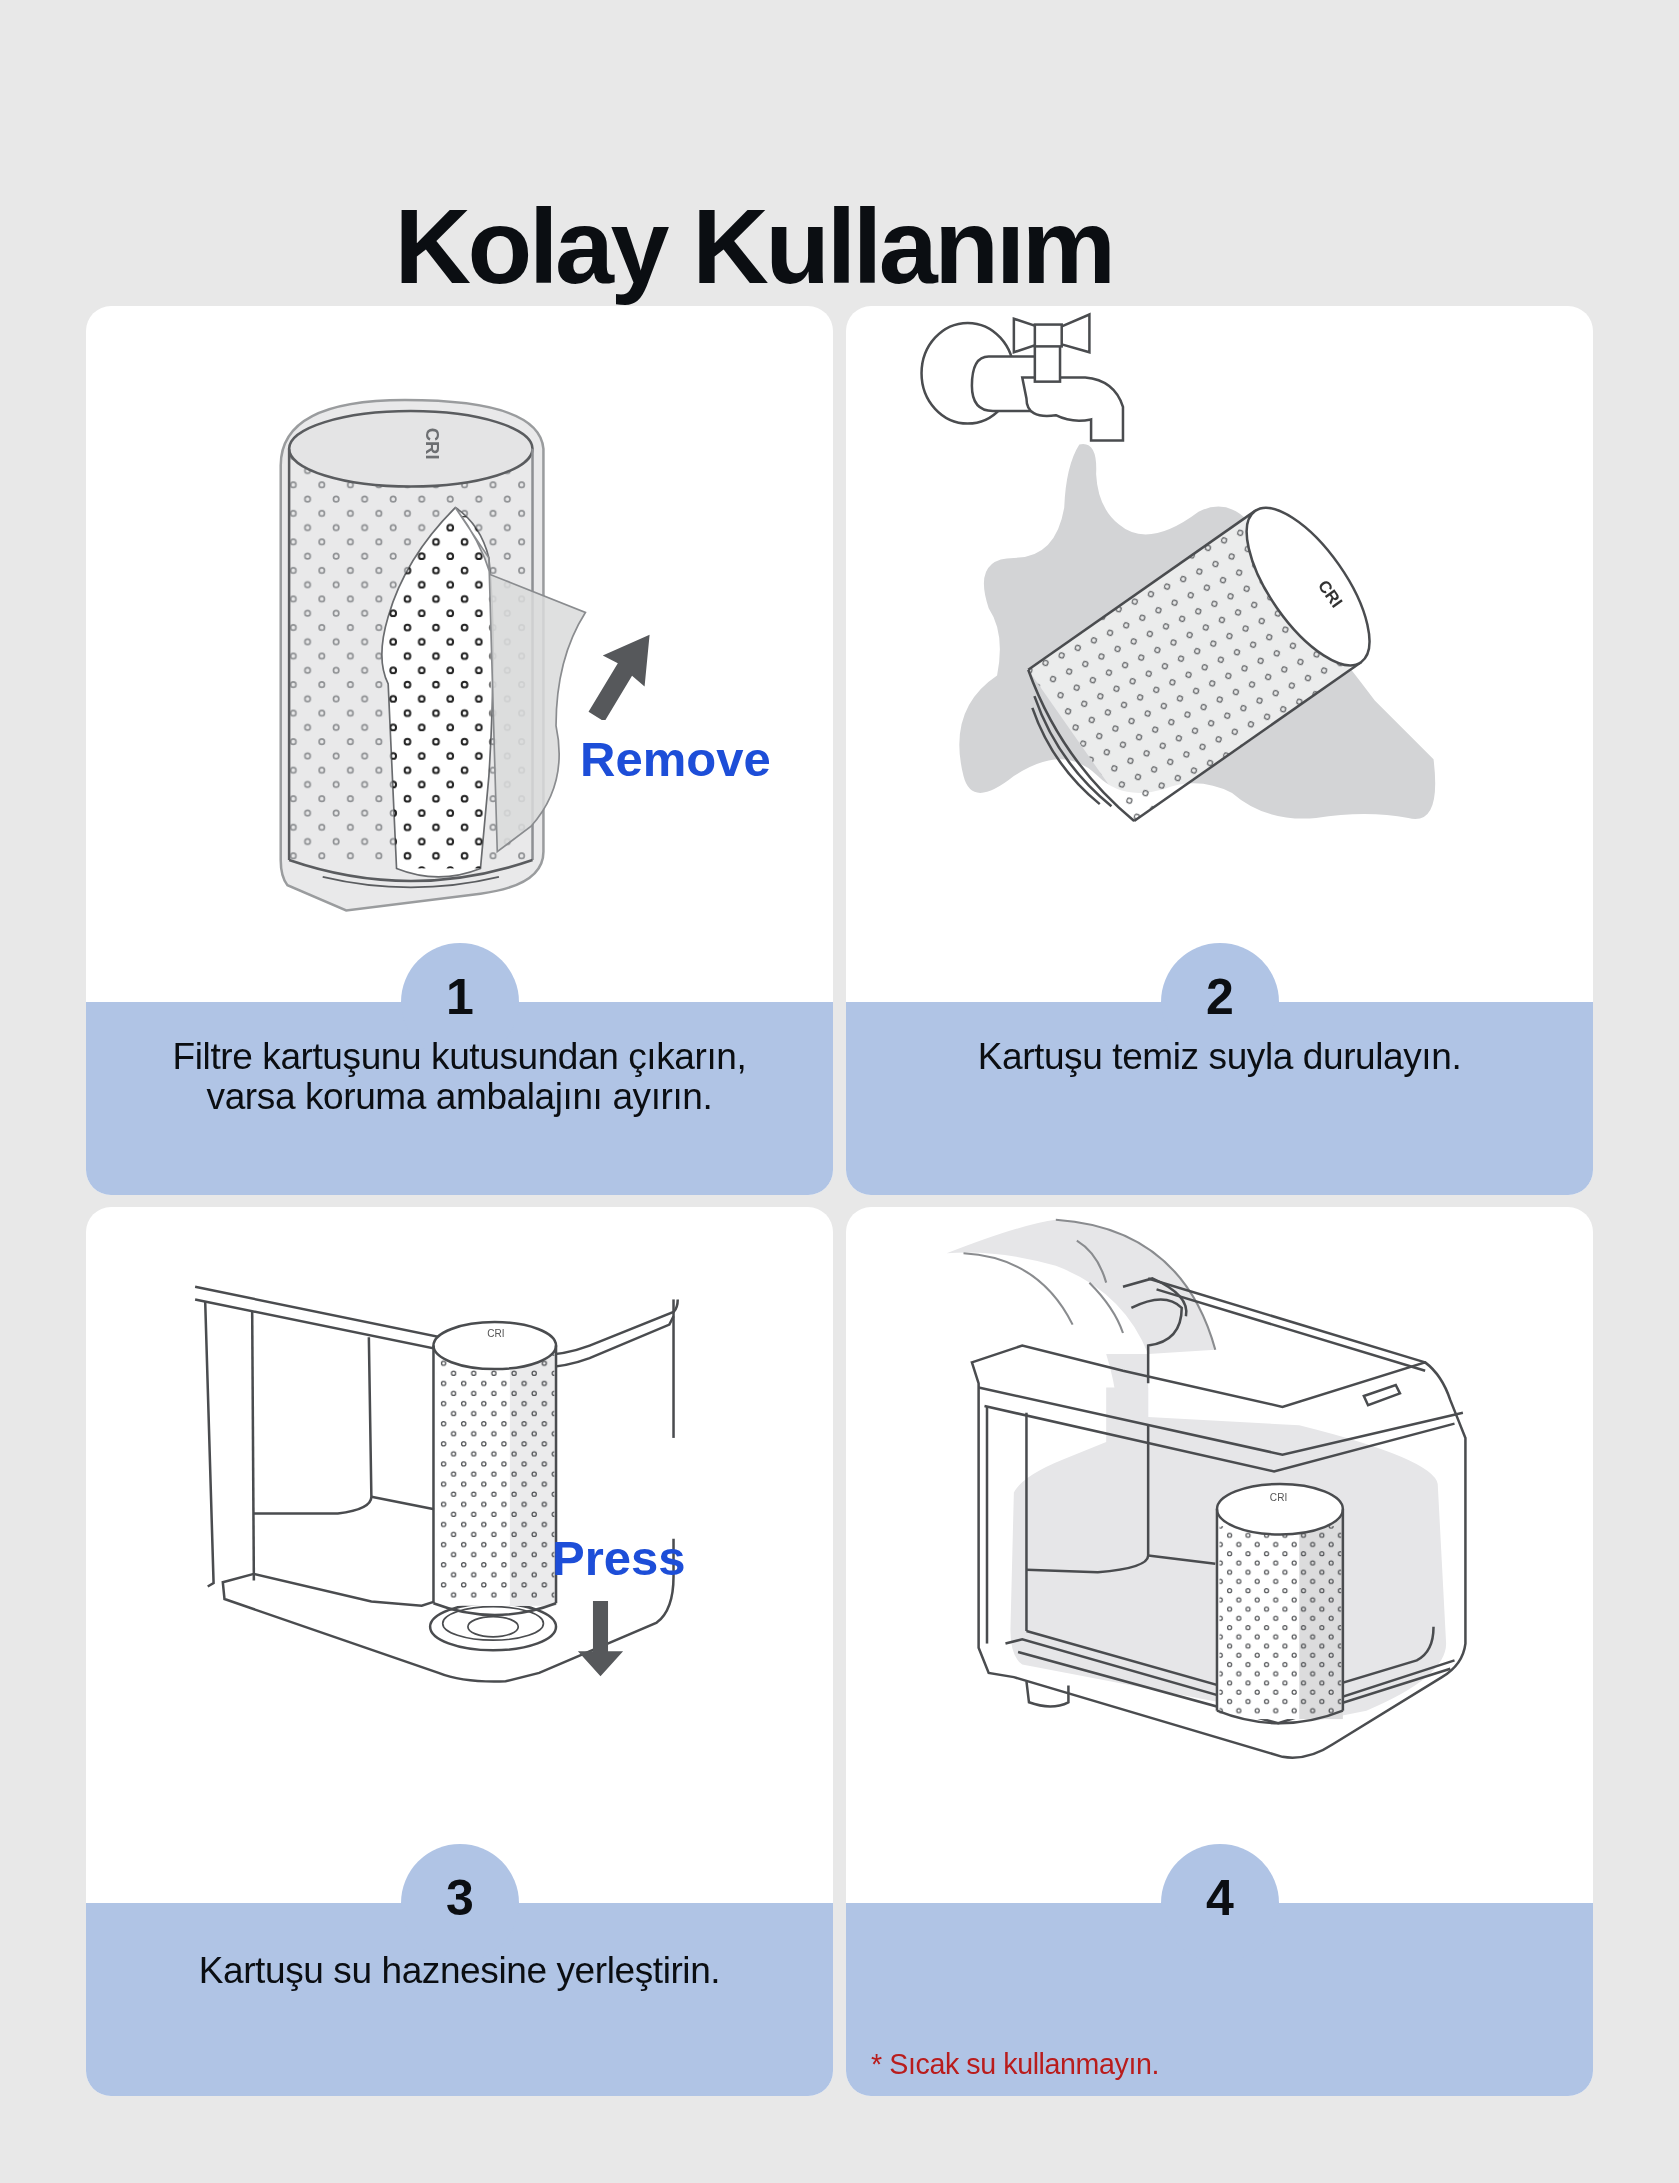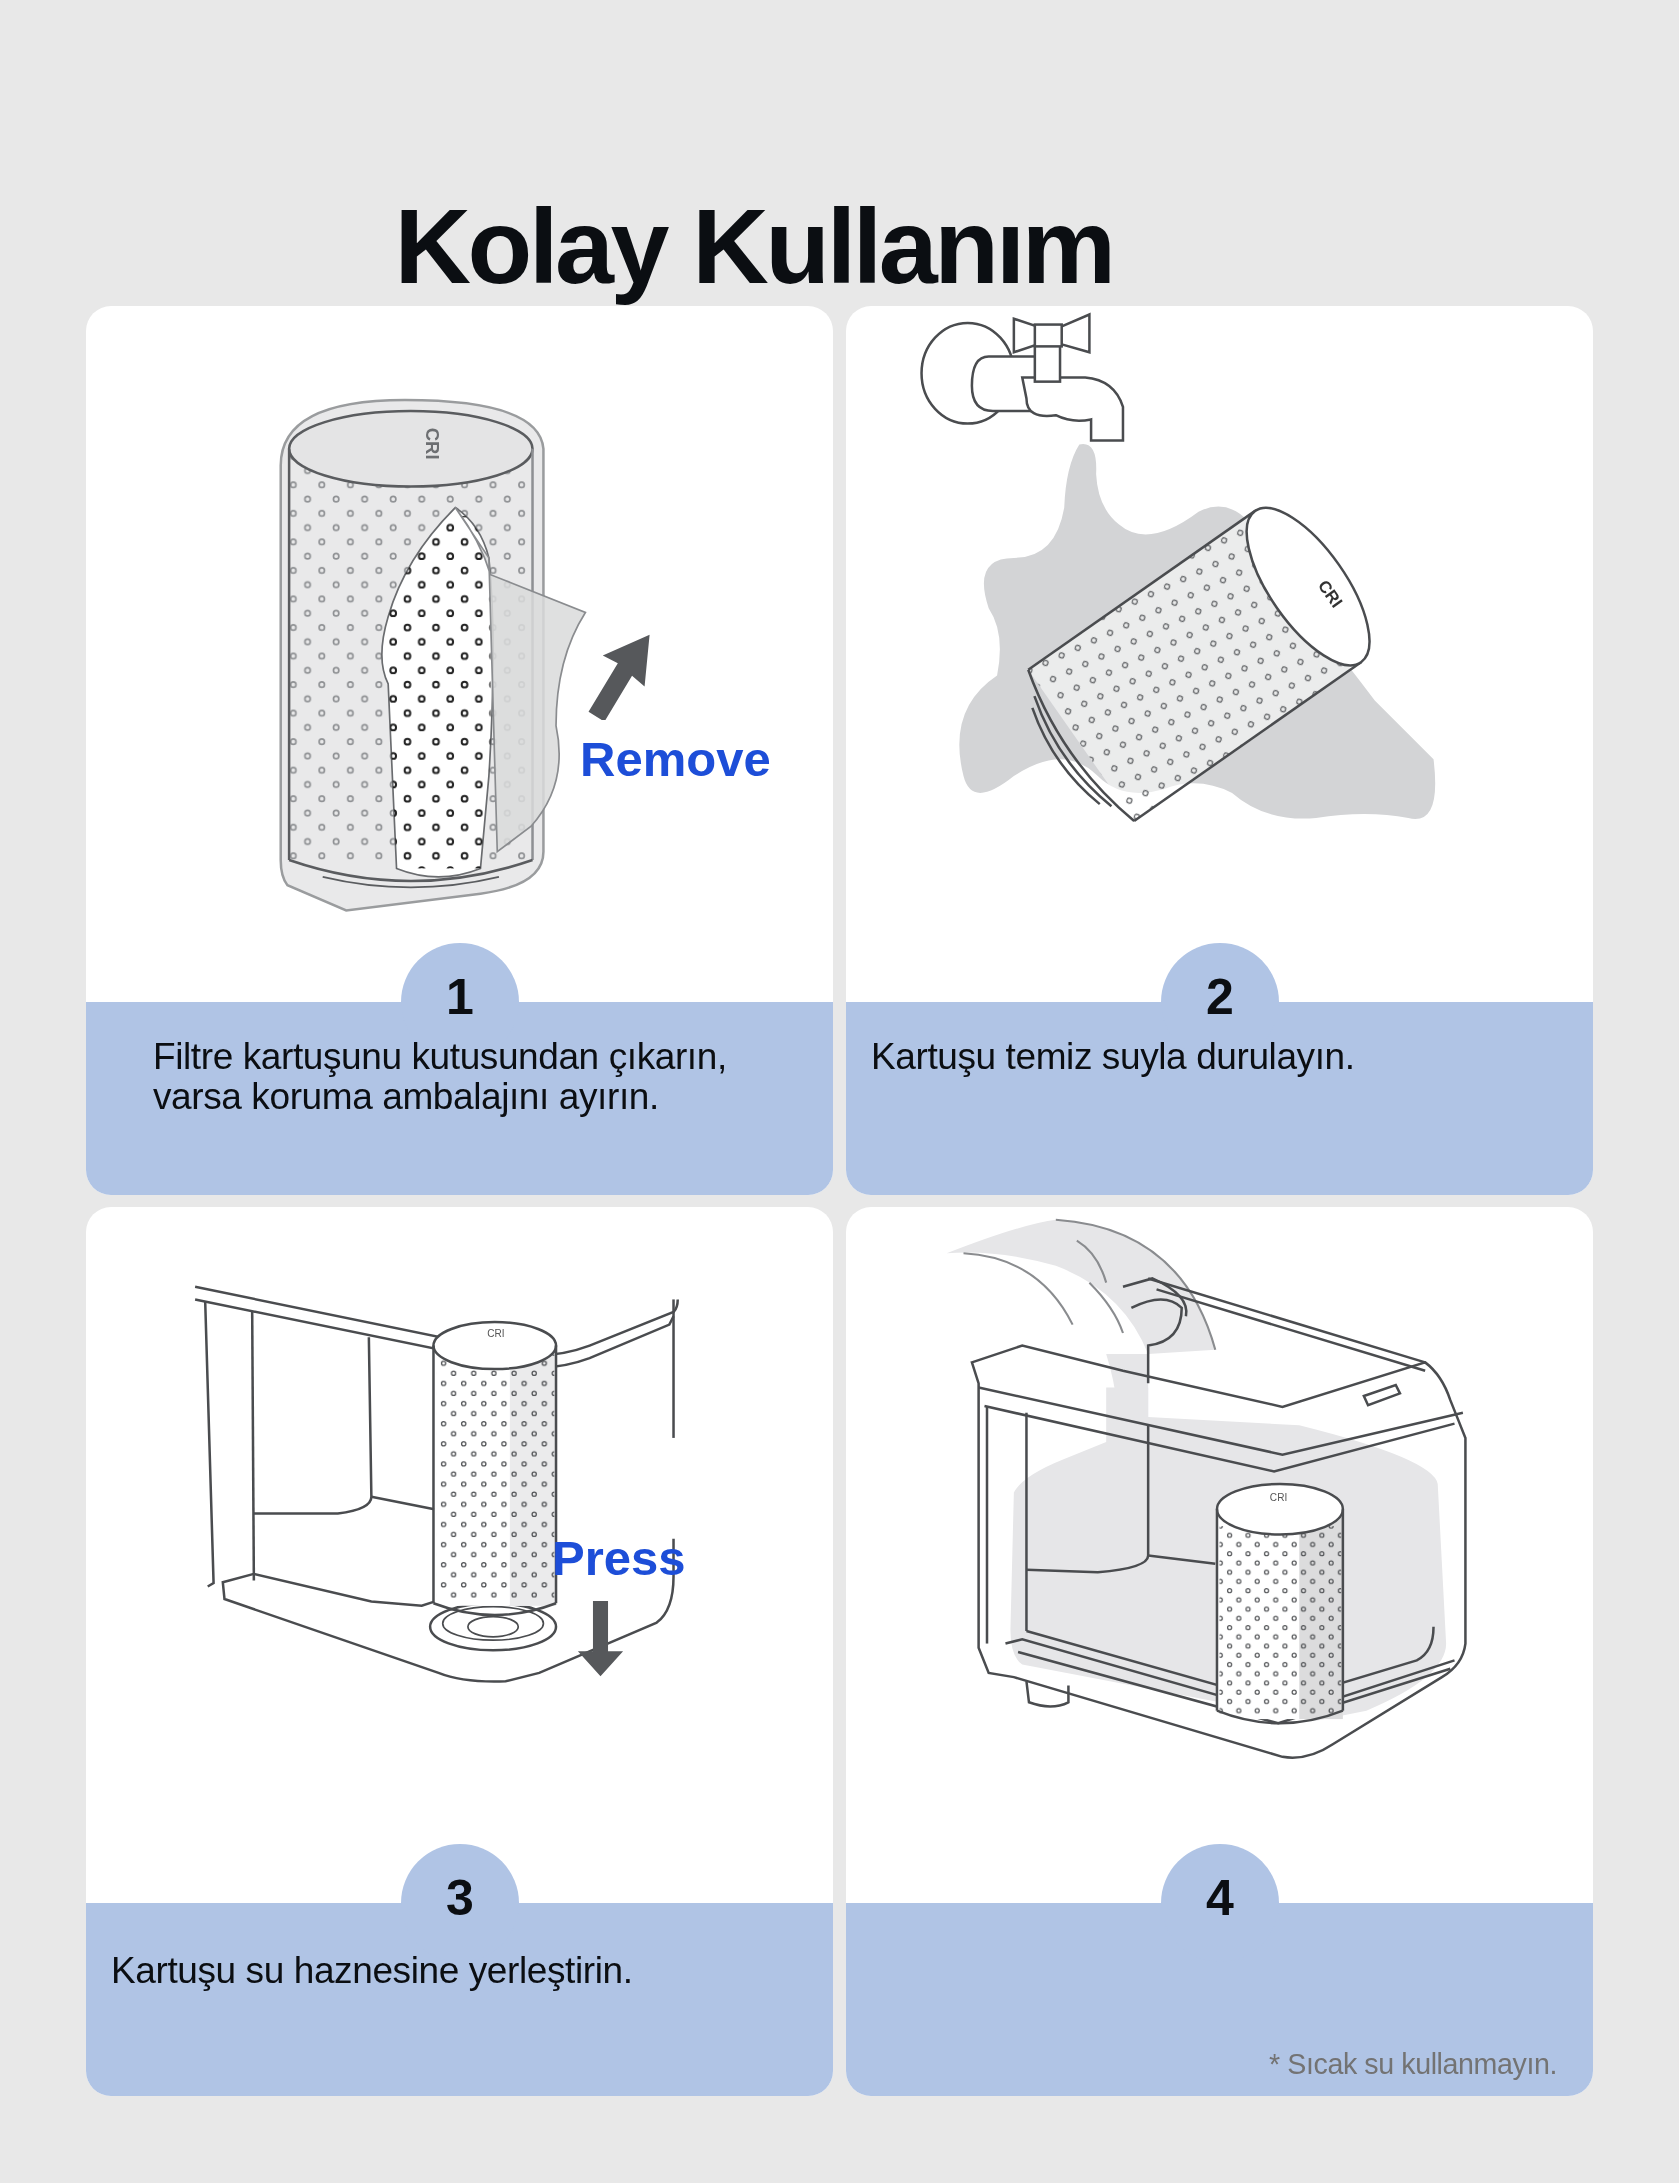--- a/index.html
+++ b/index.html
@@ -31,25 +31,25 @@
     background: #b0c4e5;
   }
   .badge {
     position: absolute; left: 315px; top: 637px; width: 118px; height: 118px;
     border-radius: 50%; background: #b0c4e5;
     text-align: center; font-weight: 700; font-size: 50px; line-height: 109px;
     color: #0b0e12;
   }
   .step-text {
     position: absolute; left: 25px; width: 697px; top: 731px;
-    text-align: left; font-size: 37px; line-height: 40px; letter-spacing: -0.4px;
+    text-align: center; font-size: 37px; line-height: 40px; letter-spacing: -0.4px;
   }
   .step-note {
-    position: absolute; left: 14px; width: 697px; top: 841px;
-    text-align: right; font-size: 28.6px; line-height: 32px; color: #737373; letter-spacing: -0.4px;
+    position: absolute; left: 25px; width: 697px; top: 841px;
+    text-align: left; font-size: 28.6px; line-height: 32px; color: #b91c1c; letter-spacing: -0.4px;
   }
   .label-big {
     position: absolute; font-weight: 700; font-size: 49px; color: #1d4ed8; line-height: 50px;
   }
 </style>
 </head>
 <body>
 
 <h1 class="page-title">Kolay Kullanım</h1>
 

